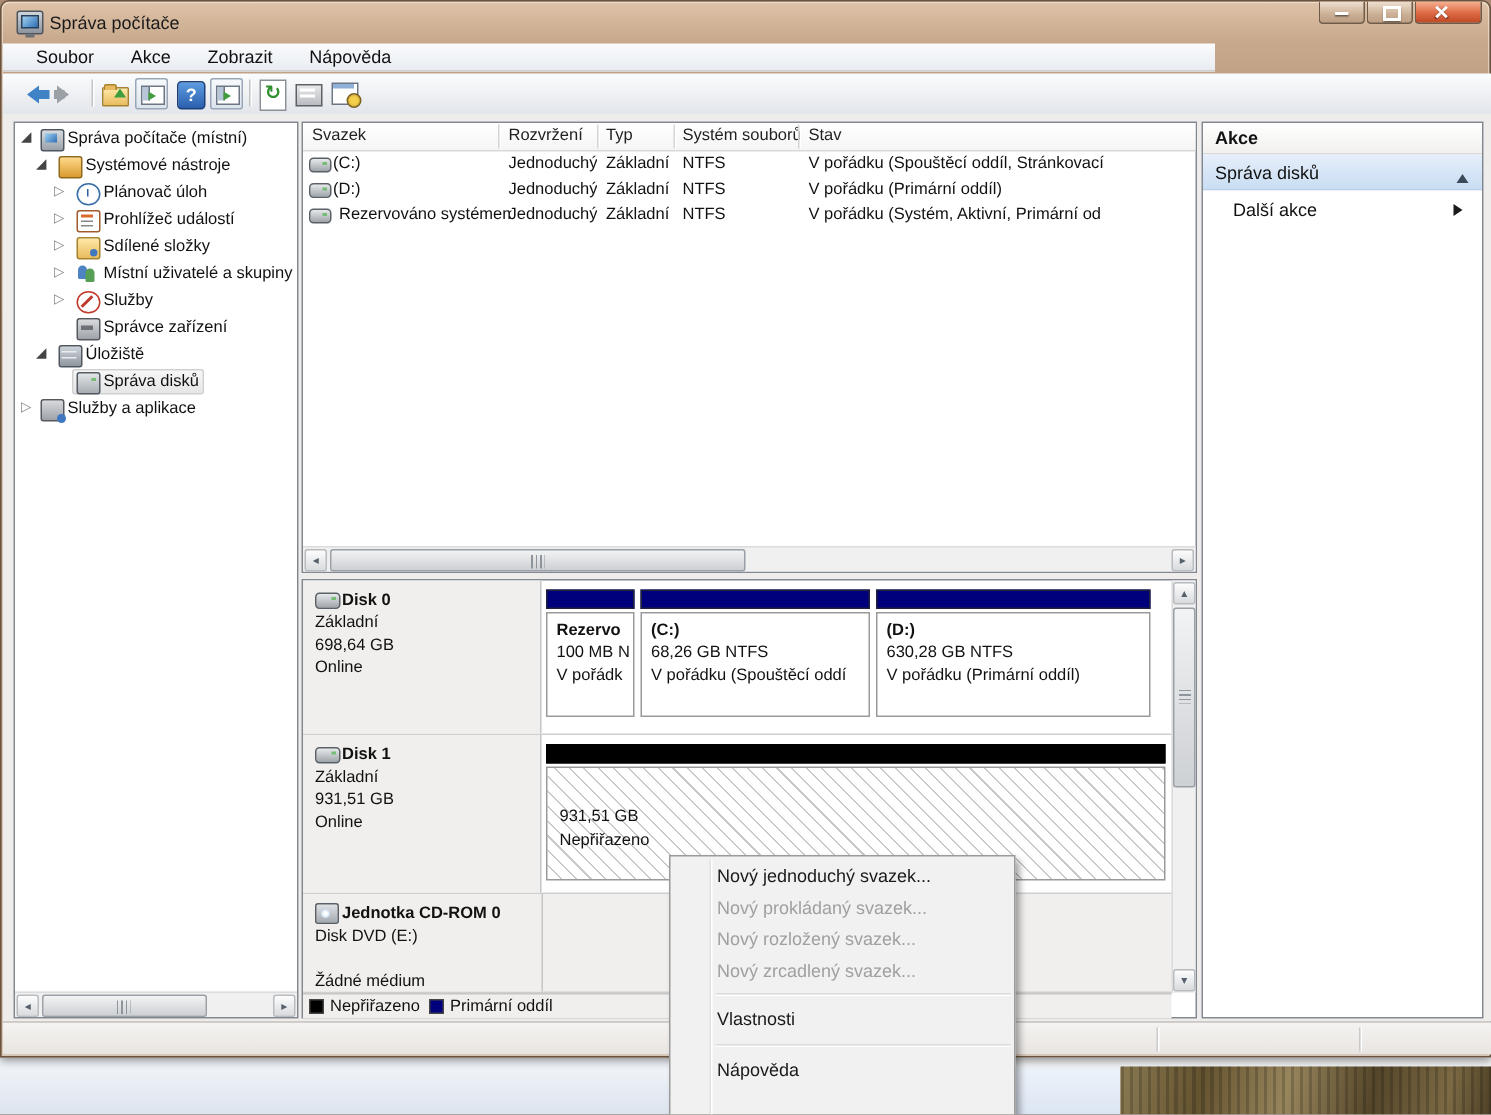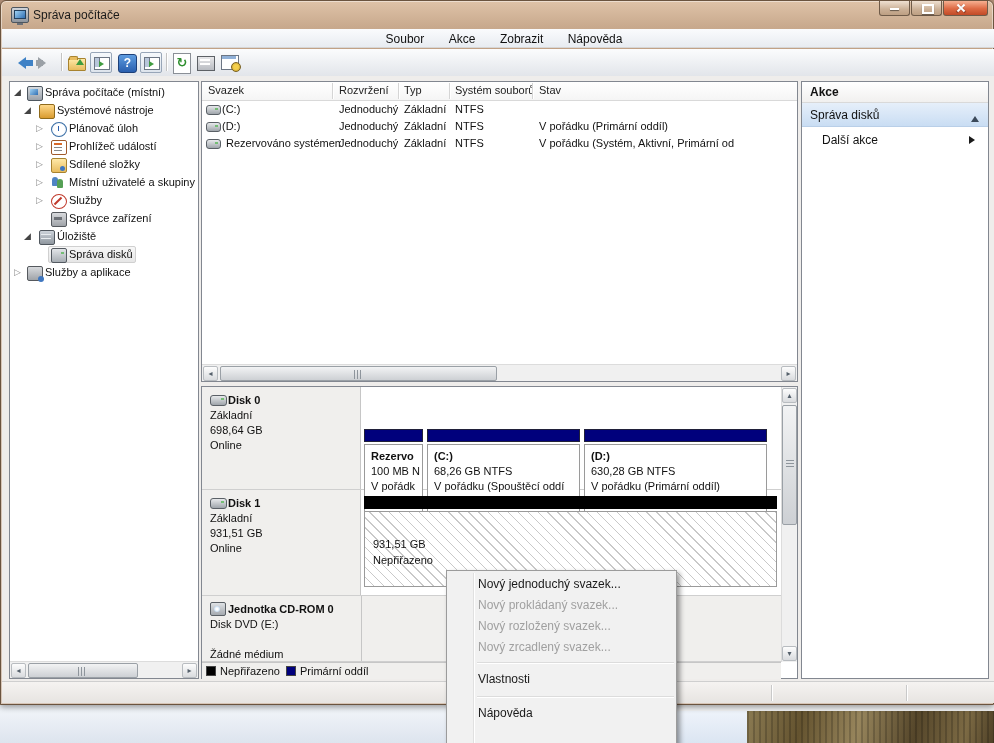--- a/index.html
+++ b/index.html
@@ -27,21 +27,21 @@
   .app-icon::after{content:"";position:absolute;left:5px;bottom:-3px;width:6px;height:2px;background:#6b7077;}
   .winbtns{left:878px;top:0;height:15px;}
   .wbtn{position:absolute;top:0;height:15px;border:1px solid #6f5b49;border-top:none;border-radius:0 0 3px 3px;
     background:linear-gradient(180deg,#efe0d1,#cbb096 60%,#bd9f83);box-sizing:border-box;}
   .wbtn.min{left:0;width:31px;} .wbtn.max{left:32px;width:31px;}
   .wbtn.close{left:64px;width:45px;background:linear-gradient(180deg,#f6b091,#dd6a44 55%,#c14a27);}
   .wbtn.min::after{content:"";position:absolute;left:10px;top:7px;width:9px;height:2px;background:#fff;box-shadow:0 1px 1px rgba(0,0,0,.5);}
   .wbtn.max::after{content:"";position:absolute;left:10px;top:3px;width:8px;height:6px;border:2px solid #fff;box-shadow:0 1px 1px rgba(0,0,0,.4);}
   .wbtn.close::before,.wbtn.close::after{content:"";position:absolute;left:16px;top:2px;width:2px;height:10px;background:#fff;box-shadow:0 1px 1px rgba(0,0,0,.45);}
   .wbtn.close::before{transform:rotate(45deg);} .wbtn.close::after{transform:rotate(-45deg);}
-  .menubar{left:1px;top:28px;width:992px;height:19px;background:linear-gradient(180deg,#fafbfd,#e8ecf1);border-bottom:1px solid #d6d6d6;padding-left:12px;box-sizing:border-box;text-align:center;}
+  .menubar{left:1px;top:28px;width:808px;height:19px;background:linear-gradient(180deg,#fafbfd,#e8ecf1);border-bottom:1px solid #d6d6d6;padding-left:12px;box-sizing:border-box;}
   .mitem{display:inline-block;padding:2px 10px 0 10px;font-size:12px;color:#111;height:17px;}
   .toolbar{left:1px;top:48px;width:992px;height:27px;background:linear-gradient(180deg,#fbfcfd,#e2e5ea);border-bottom:1px solid #b9b9b9;}
   .tsep{position:absolute;top:4px;width:1px;height:18px;background:#c3c3c3;box-shadow:1px 0 0 #fff;}
   .tbtn{position:absolute;top:3px;width:22px;height:21px;}
   .tbtn.boxed{border:1px solid #98a6b8;border-radius:2px;background:linear-gradient(180deg,#f6f9fc,#dde4ec);box-sizing:border-box;}
   .arrow-l{position:absolute;left:2px;top:5px;width:0;height:0;border:6px solid transparent;border-right:8px solid #3f82c6;}
   .arrow-l::after{content:"";position:absolute;left:8px;top:-3px;width:7px;height:6px;background:#3f82c6;}
   .arrow-r{position:absolute;left:3px;top:5px;width:0;height:0;border:6px solid transparent;border-left:8px solid #9aa0a6;}
   .arrow-r::before{content:"";position:absolute;left:-10px;top:-3px;width:7px;height:6px;background:#9aa0a6;}
   .folder-ico{position:absolute;left:2px;top:6px;width:16px;height:11px;background:linear-gradient(180deg,#ffe9a8,#e8bc5e);border:1px solid #a8832f;border-radius:1px;}
@@ -112,21 +112,21 @@
   .drive-ico{position:absolute;left:4px;top:3px;width:13px;height:8px;border-radius:3px;background:linear-gradient(180deg,#e7e9eb,#9fa5ab);border:1px solid #5a6066;}
   .drive-ico::after{content:"";position:absolute;right:2px;top:2px;width:3px;height:2px;background:#74bd74;}
   
   .drow{position:absolute;left:0;width:581px;border-bottom:1px solid #cfcfcf;box-sizing:border-box;}
   .dinfo{position:absolute;left:0;top:0;bottom:0;width:159px;background:#f0efed;border-right:1px solid #c6c6c6;box-sizing:border-box;padding:6px 8px;font-size:11px;color:#111;line-height:15px;}
   .dname{font-weight:bold;position:relative;padding-left:18px;}
   .disk-ico{position:absolute;left:0;top:2px;width:15px;height:9px;border-radius:3px;background:linear-gradient(180deg,#e7e9eb,#9fa5ab);border:1px solid #5a6066;}
   .disk-ico::after{content:"";position:absolute;right:2px;top:2px;width:3px;height:2px;background:#74bd74;}
   .cd-ico{position:absolute;left:0;top:0;width:14px;height:12px;background:linear-gradient(180deg,#dfe2e5,#a5aab0);border:1px solid #5a6066;border-radius:2px;}
   .cd-ico::after{content:"";position:absolute;left:3px;top:3px;width:6px;height:6px;border-radius:50%;background:radial-gradient(circle,#fff 25%,#9fc4e8);}
-  .part{position:absolute;top:6px;height:88px;box-sizing:border-box;margin-top:36px;}
+  .part{position:absolute;top:6px;height:88px;box-sizing:border-box;}
   .pband{height:13px;border:1px solid #20203a;box-sizing:border-box;}
   .pbody{margin-top:2px;height:70px;background:#fff;border:1px solid #9a9a9a;box-sizing:border-box;padding:4px 6px;font-size:11px;line-height:15px;color:#111;overflow:hidden;white-space:nowrap;}
   .pname{font-weight:bold;}
   .ublock{position:absolute;top:6px;height:95px;}
   .uband{height:13px;background:#000;border:1px solid #000;box-sizing:border-box;}
   .ubody{margin-top:2px;height:76px;border:1px solid #9a9a9a;box-sizing:border-box;padding:24px 0 0 8px;font-size:11px;line-height:16px;color:#111;
     background:repeating-linear-gradient(45deg,#fff 0 6px,#c9c9c9 6px 7px);}
   .legendbar{position:absolute;left:0;top:275px;width:579px;height:16px;background:#f0efed;border-top:1px solid #c6c6c6;font-size:11px;color:#111;}
   .lgsq{position:absolute;top:3px;width:10px;height:10px;border:1px solid #444;box-sizing:border-box;}
   .lgtext{position:absolute;top:2px;white-space:nowrap;}
@@ -291,20 +291,21 @@
         <span class="vsep" style="left:196px"></span>
         <span class="vsep" style="left:247px"></span>
         <span class="vsep" style="left:330px"></span>
       </div>
       <div class="vrow" style="top:20px">
         <span class="drive-ico"></span>
         <span class="vcell" style="left:20px;width:108px">(C:)</span>
         <span class="vcell" style="left:137px">Jednoduchý</span>
         <span class="vcell" style="left:202px">Základní</span>
         <span class="vcell" style="left:253px">NTFS</span>
+        <span class="vcell" style="left:337px;width:256px">V pořádku (Spouštěcí oddíl, Stránkovací</span>
       </div>
       <div class="vrow" style="top:37px">
         <span class="drive-ico"></span>
         <span class="vcell" style="left:20px;width:108px">(D:)</span>
         <span class="vcell" style="left:137px">Jednoduchý</span>
         <span class="vcell" style="left:202px">Základní</span>
         <span class="vcell" style="left:253px">NTFS</span>
         <span class="vcell" style="left:337px;width:256px">V pořádku (Primární oddíl)</span>
       </div>
       <div class="vrow" style="top:54px">

